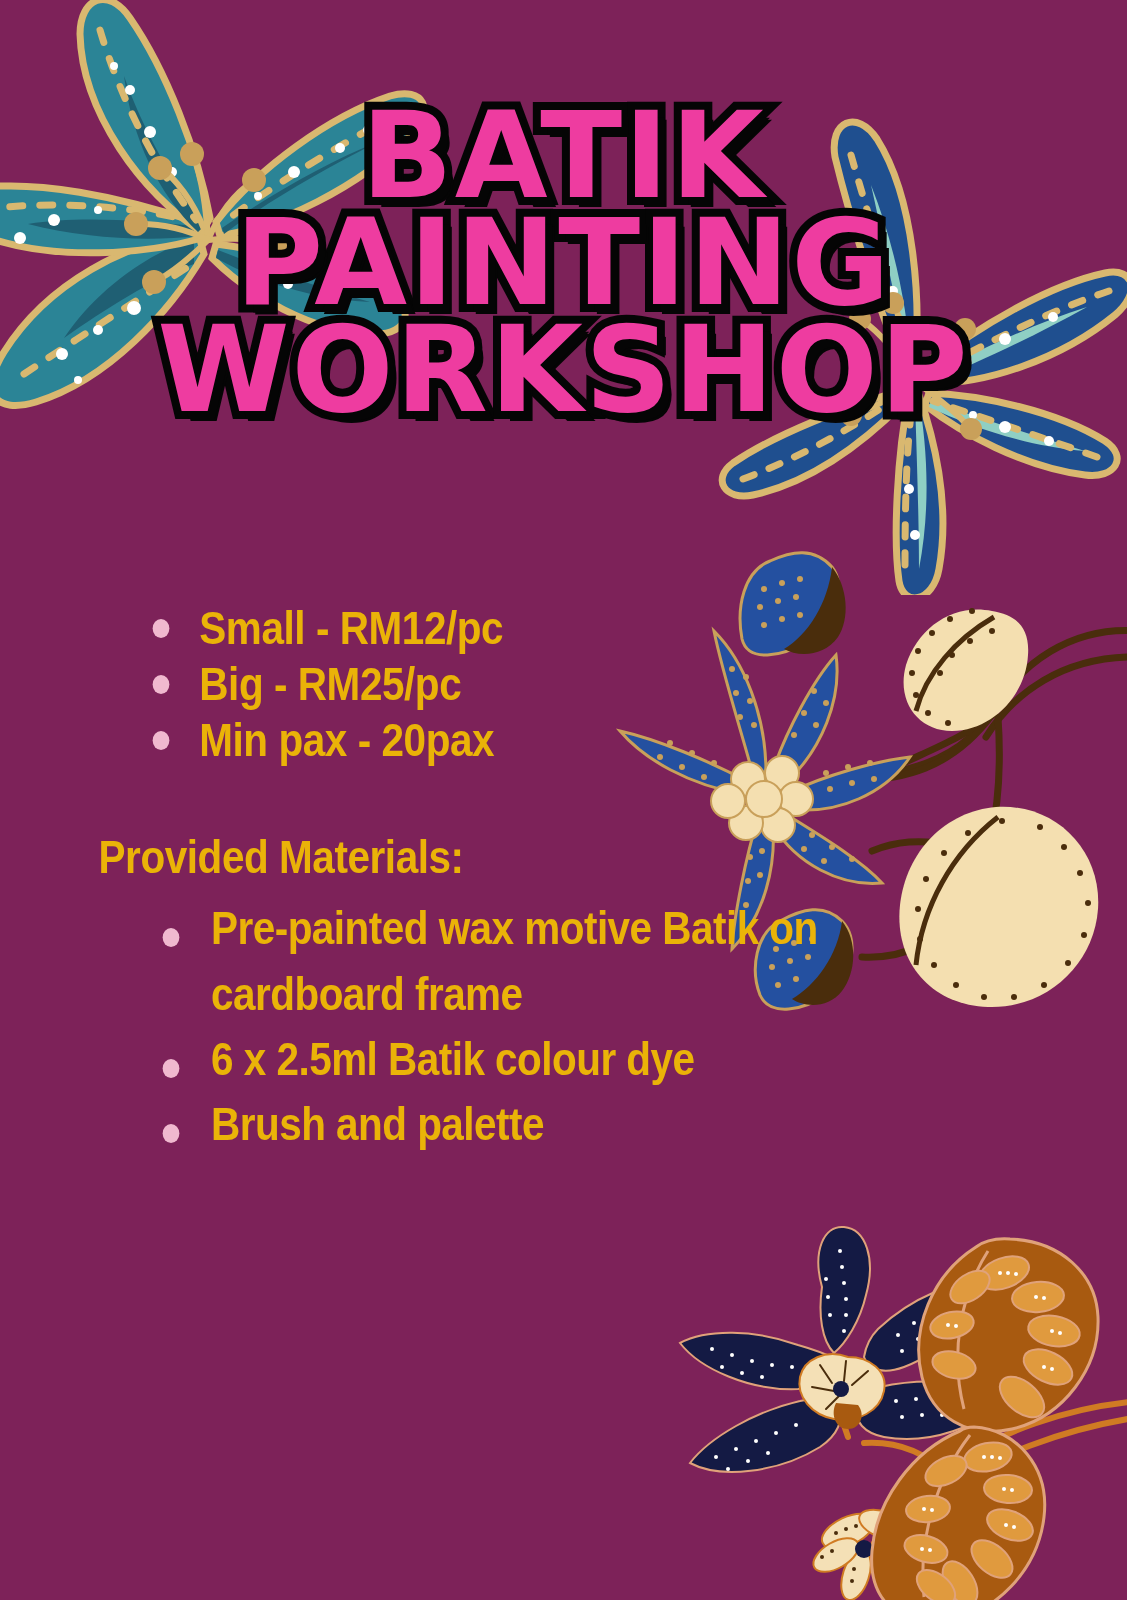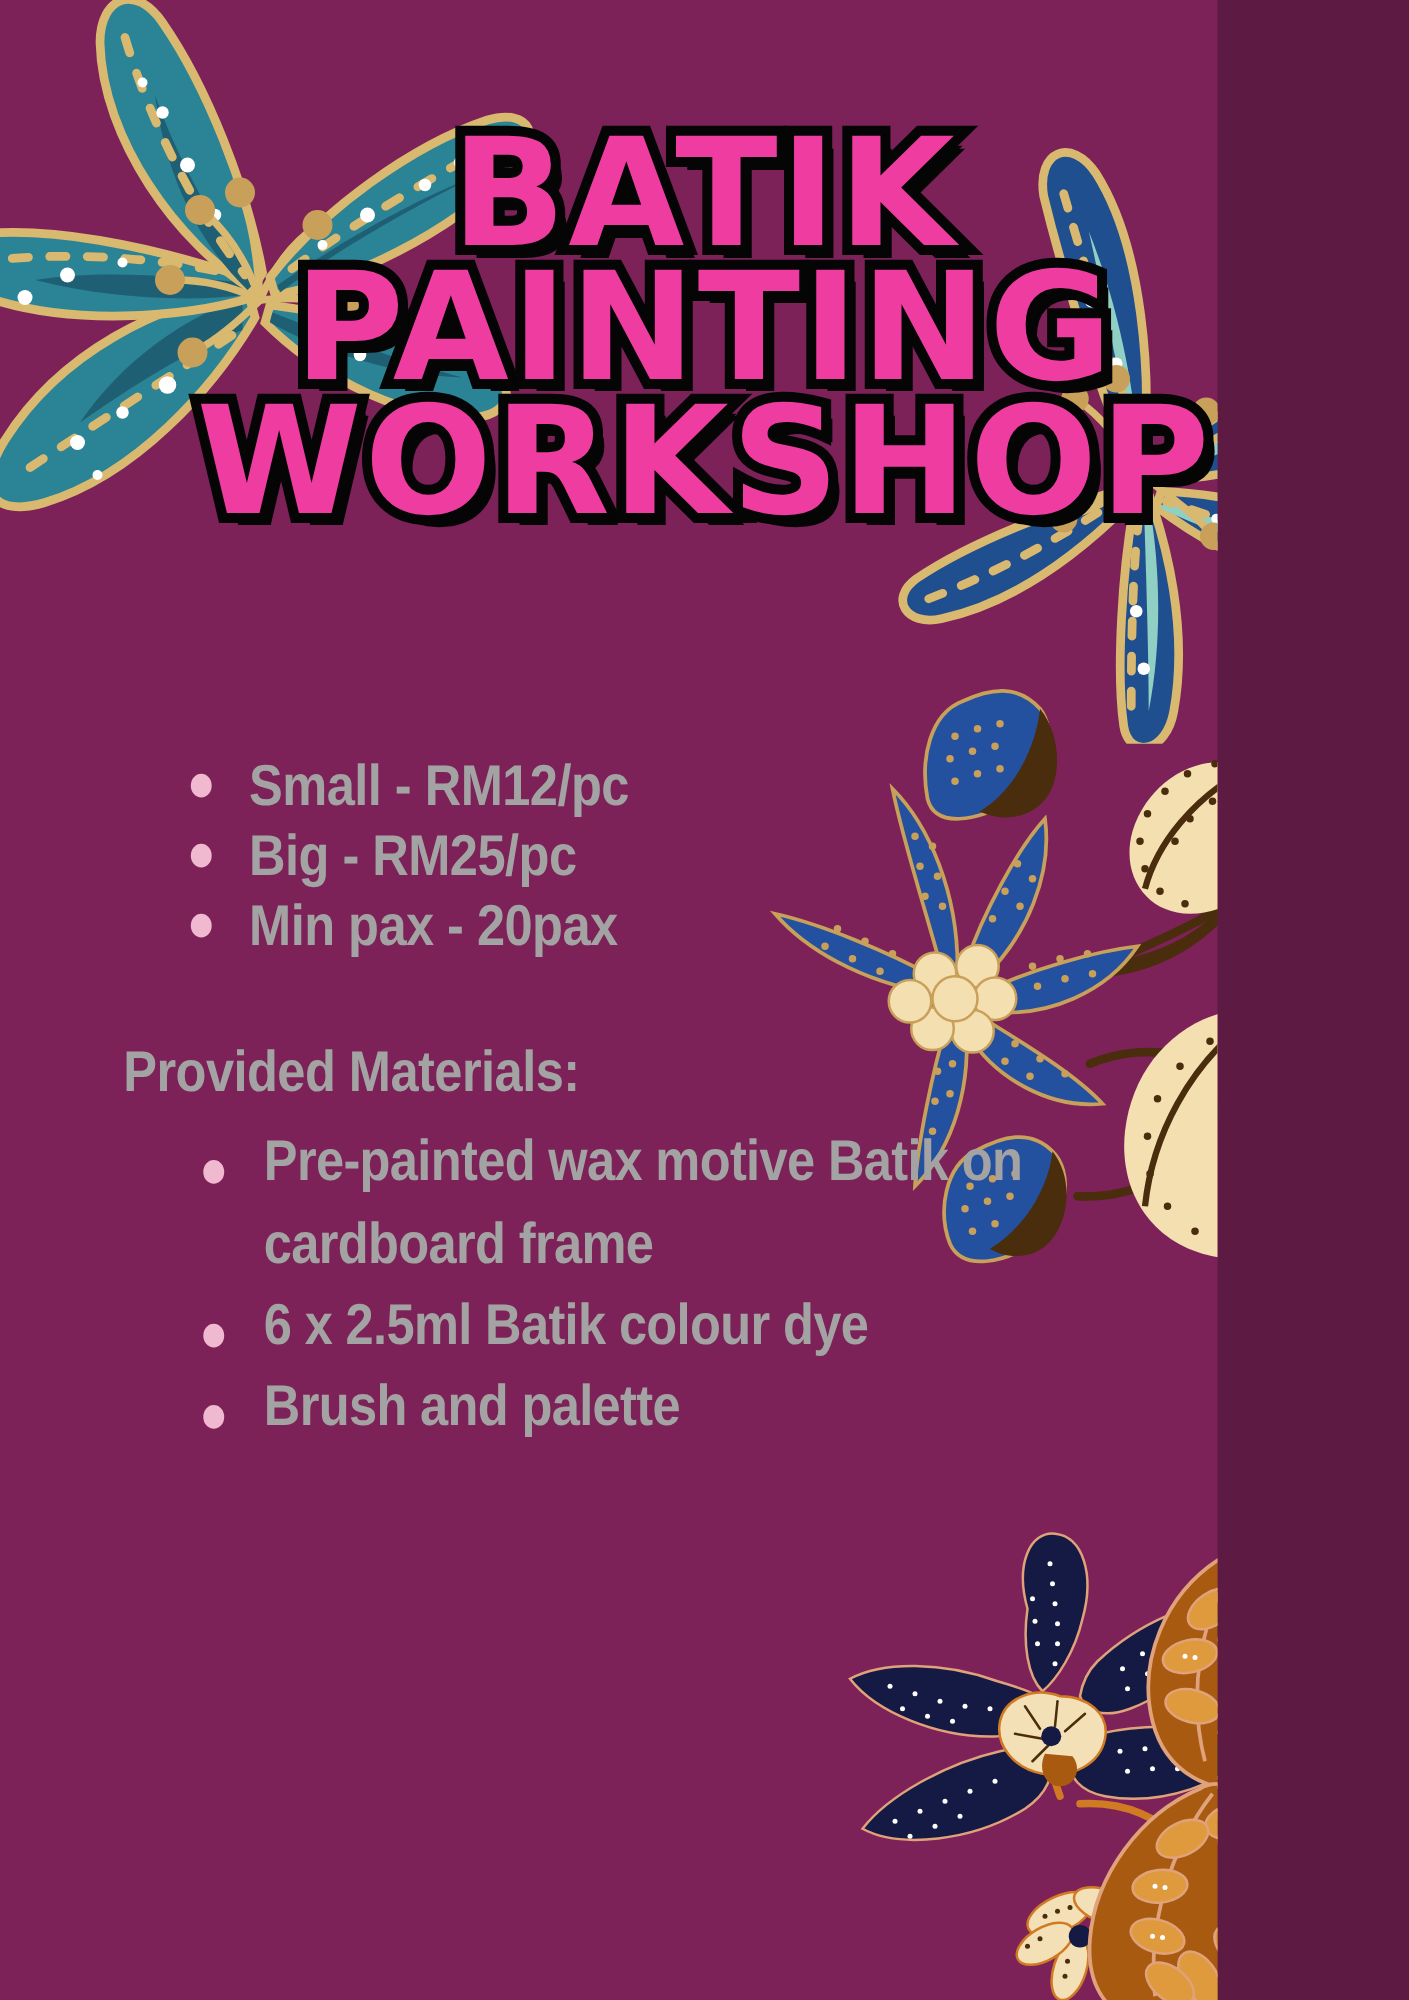--- a/index.html
+++ b/index.html
@@ -1,20 +1,20 @@
 <!DOCTYPE html>
 <html><head>
 <meta charset="utf-8">
 <style>
   html,body{margin:0;padding:0;background:#5d1a42;}
   body{font-family:"Liberation Sans",sans-serif;}
 
   #poster{
     position:relative;
-    width:974px;height:1600px;
+    width:1127px;height:1600px;
     background:#7d2259;
     overflow:hidden;
   }
 
   
   .art{position:absolute;pointer-events:none;}
   #lily-left{left:-42px;top:-18px;width:470px;height:430px;}
   #lily-right{left:705px;top:95px;width:430px;height:500px;}
   #branch-mid{left:600px;top:545px;width:540px;height:490px;}
   #branch-bottom{left:640px;top:1225px;width:500px;height:390px;}
@@ -40,21 +40,21 @@
     white-space:nowrap;
   }
   #title-1{font-size:120px;}
   #title-2{font-size:120px;margin-top:-6px;}
   #title-3{font-size:120px;margin-top:-6px;}
 
   
   #content{
     position:absolute;left:0;top:600px;width:1127px;
     z-index:5;
-    color:#a3a3a3;
+    color:#eab308;
     font-family:"Liberation Sans",sans-serif;
   }
   .price-list{
     list-style:none;margin:0;padding:0 0 0 150px;
   }
   .price-list li{
     position:relative;
     font-size:46px;
     font-weight:bold;
     line-height:1.22;

